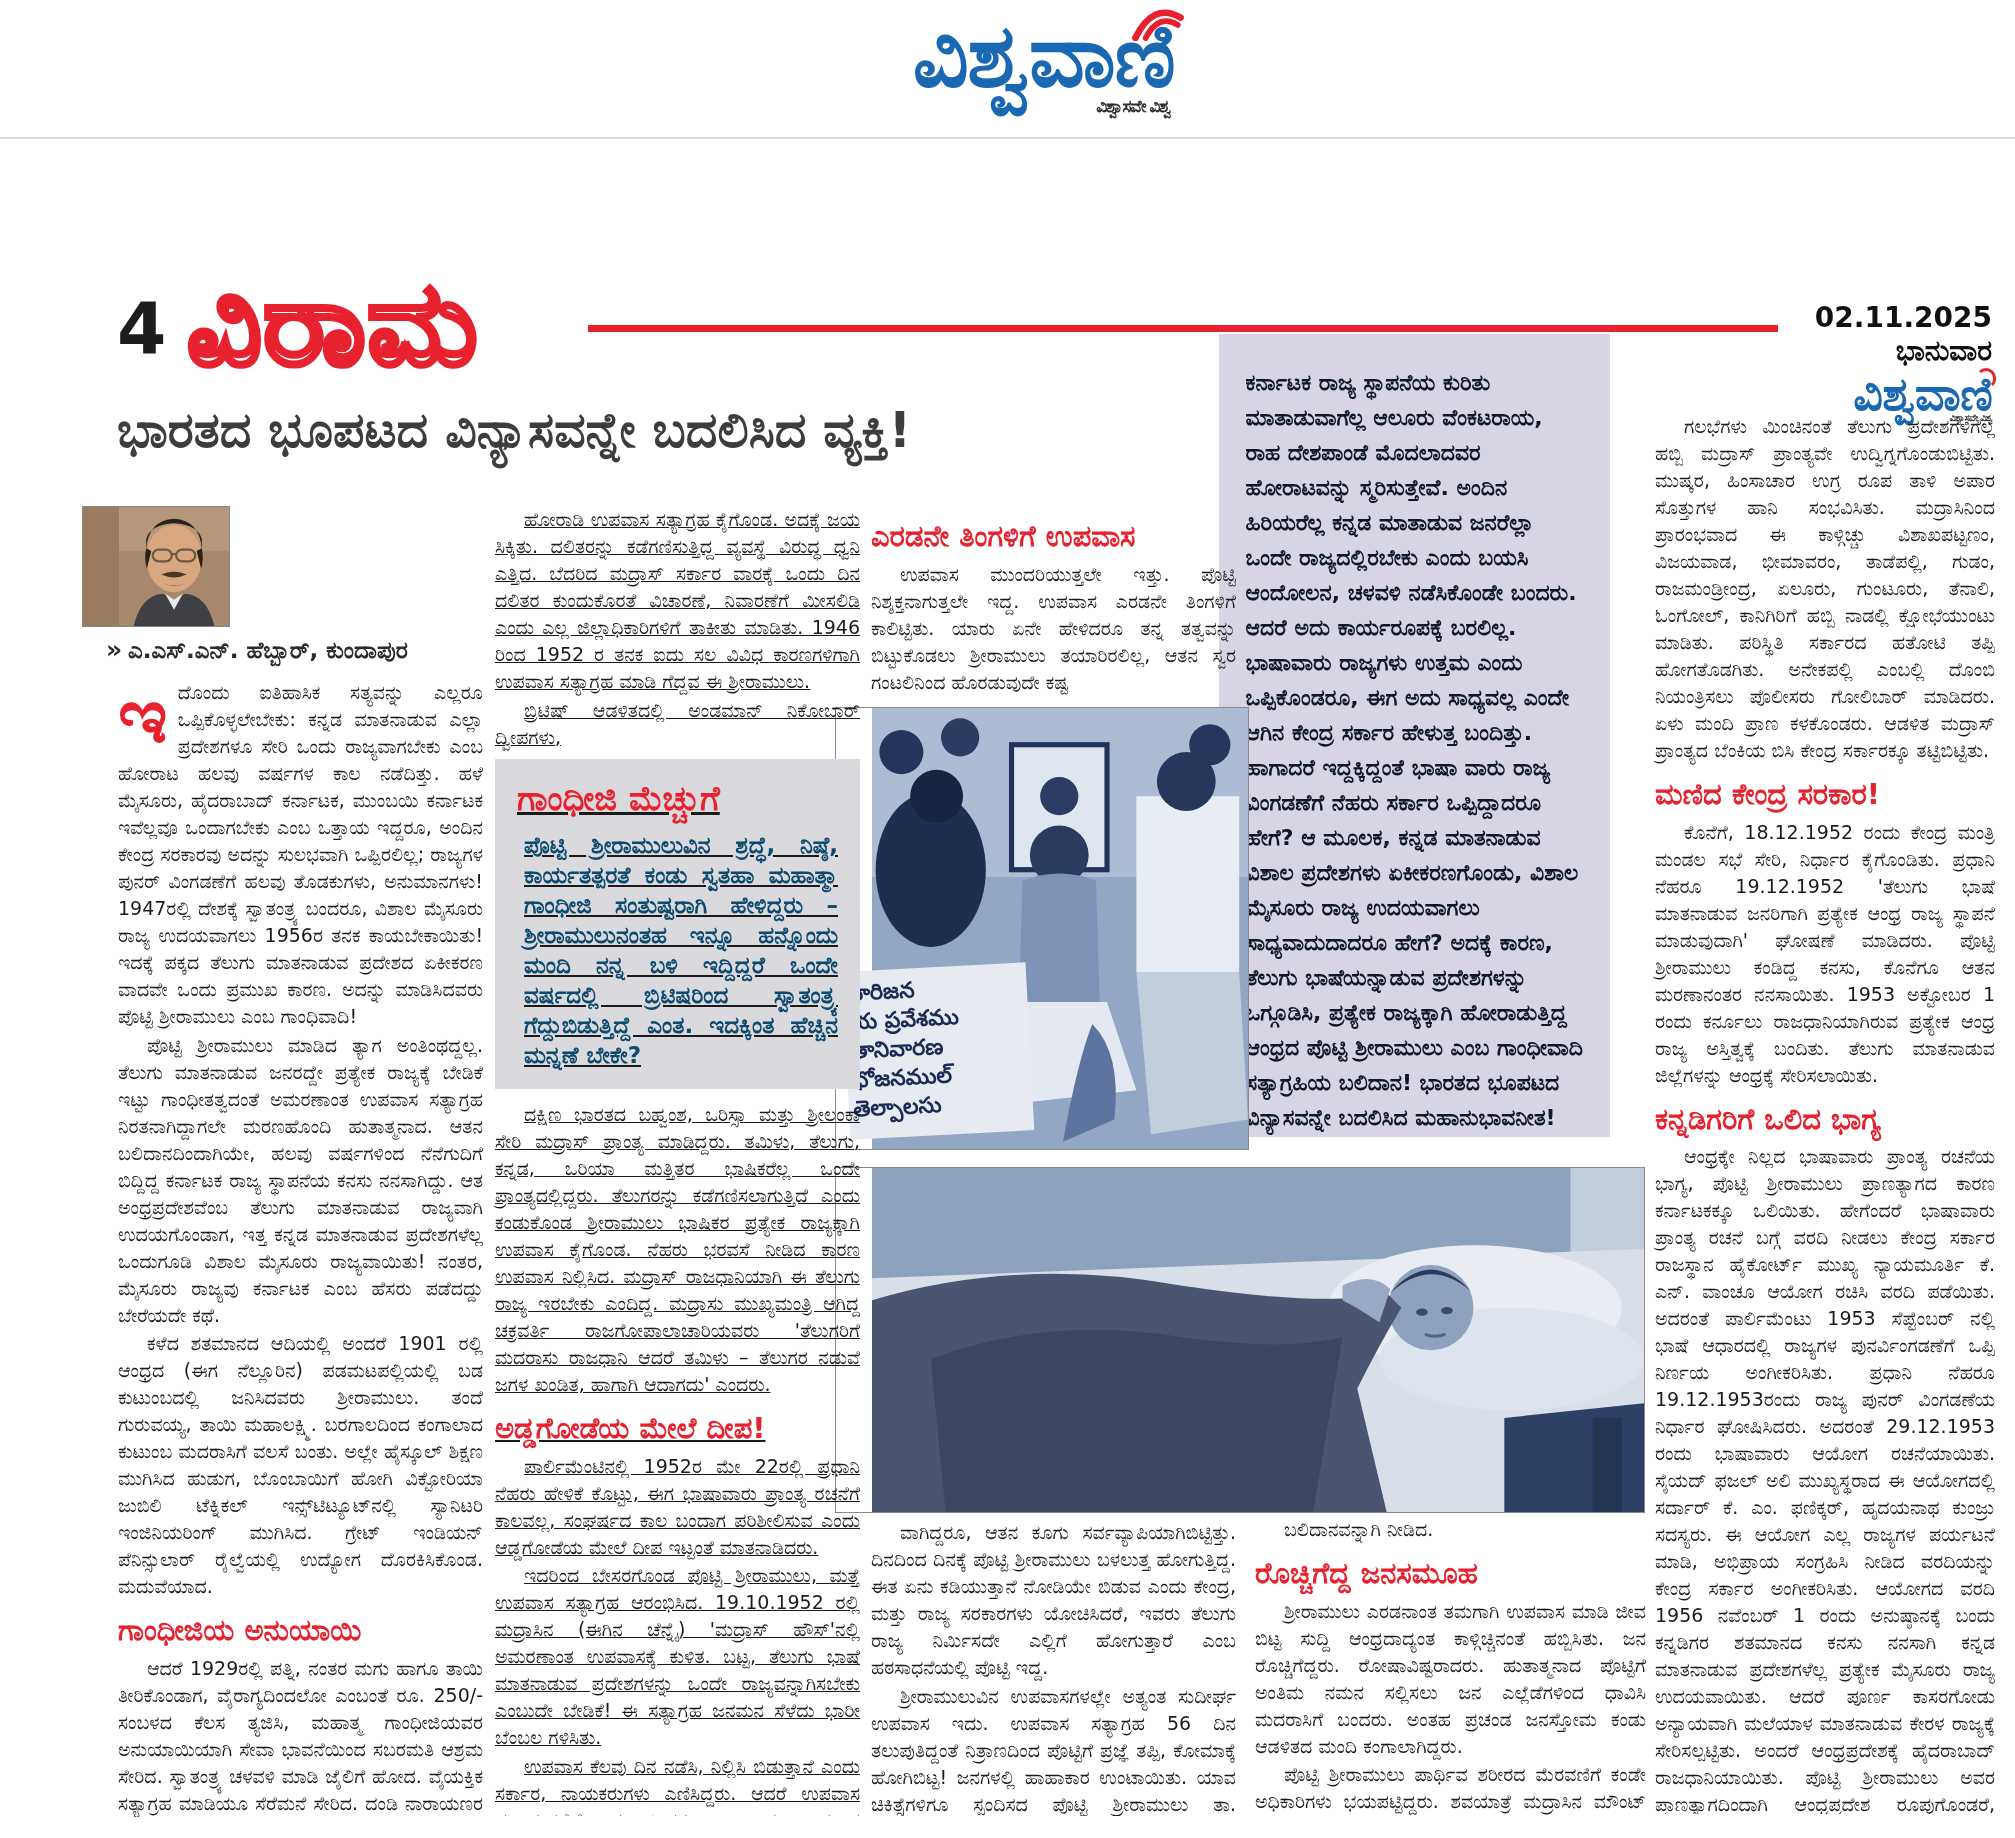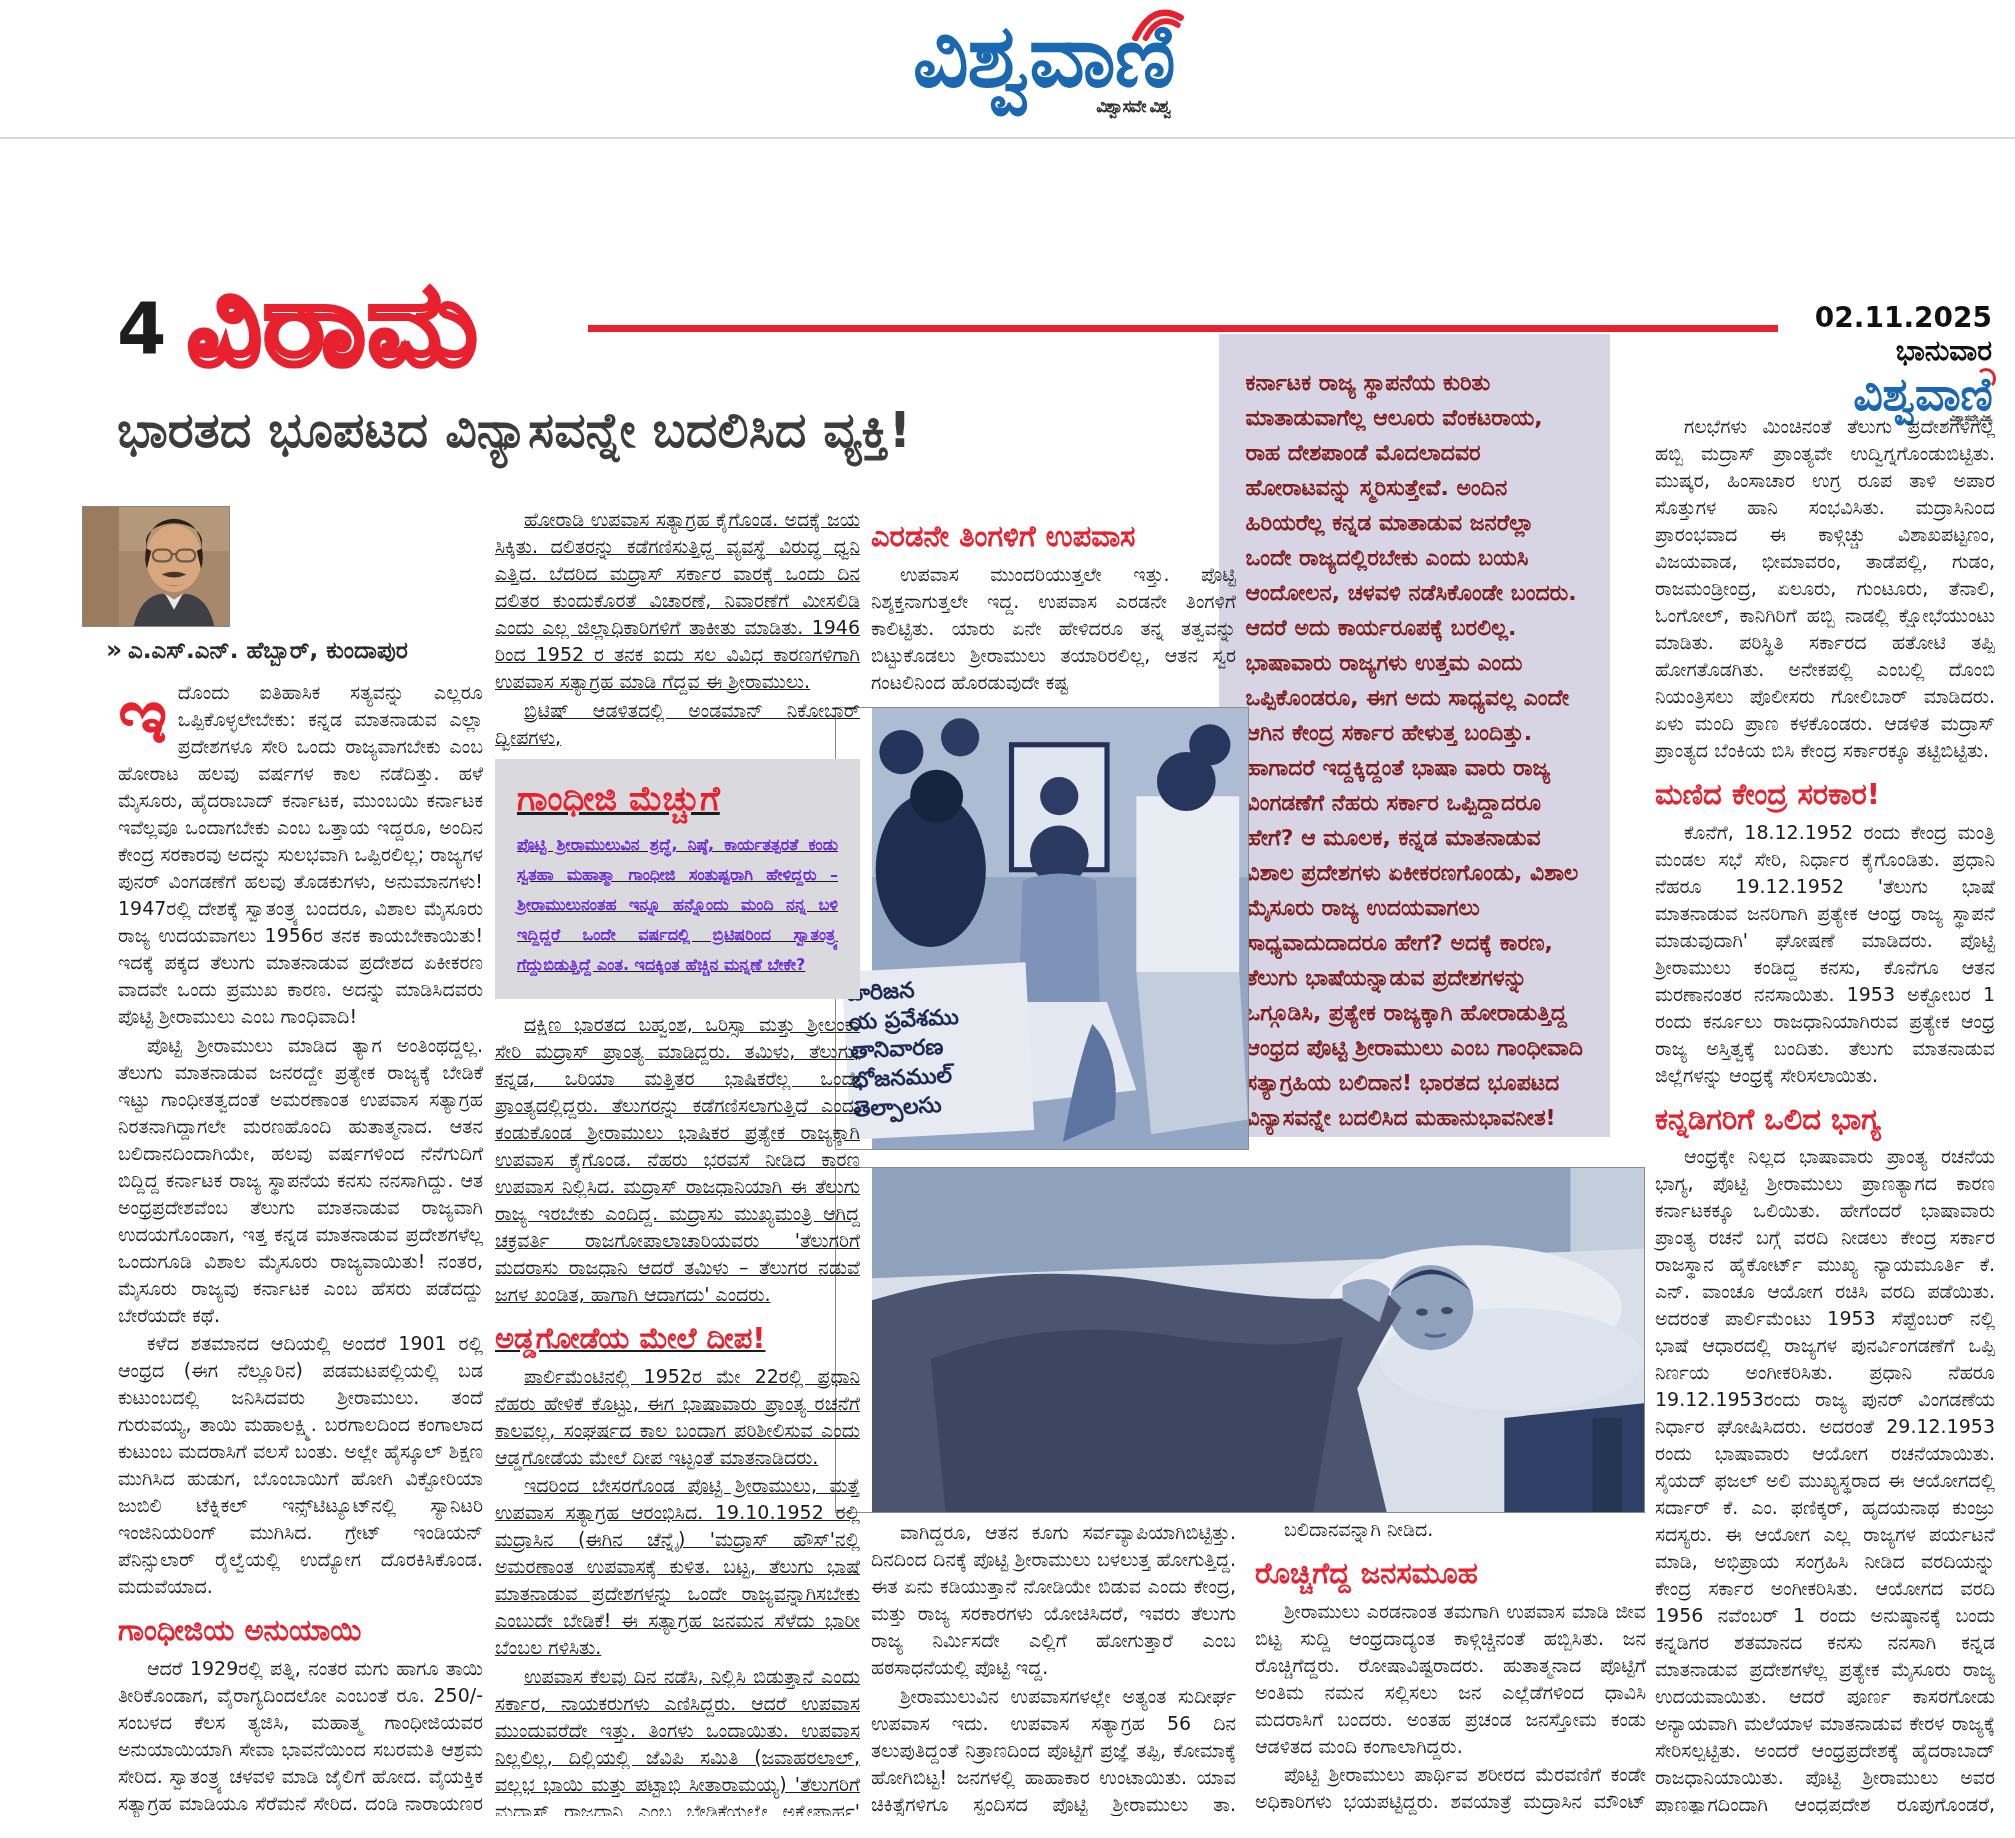--- a/index.html
+++ b/index.html
@@ -54,27 +54,27 @@
   #col2{left:459px;top:506px;width:365px;height:1310px;text-decoration:underline;}
   #col3a{left:835px;top:506px;width:365px;height:197px;}
   #col3b{left:835px;top:1519px;width:365px;height:297px;}
   #col4b{left:1219px;top:1516px;width:391px;height:300px;}
   #col5{left:1619px;top:413px;width:340px;height:1401px;}
 
   
   .gandhi-box{background:#dadade;padding:20.6px 22px 19px;margin:8.8px 0 11.8px;}
   .gandhi-box .gb-title{font-size:34px;font-weight:800;color:#e8212e;line-height:1.1;
                         margin:0 0 13.2px;text-align:left;}
-  .gandhi-box .gb-body{font-size:16px;line-height:30px;font-weight:700;color:#6d28d9;
-                       text-align:justify;}
+  .gandhi-box .gb-body{font-size:23px;line-height:30px;font-weight:700;color:#0c4a6e;
+                       text-align:justify;margin-left:7px;}
 
   
   .pull-quote{left:1219px;top:334px;width:391px;height:803px;background:#d7d5e3;
               padding:31px 26.5px;box-sizing:border-box;font-size:22px;line-height:35px;
-              font-weight:700;color:#7f1d1d;text-align:left;}
+              font-weight:700;color:#0f172a;text-align:left;}
 
   
   .photo{border:0.7px solid #8a8a8a;overflow:hidden;}
   #photo1{left:835px;top:707px;width:376px;height:441px;}
   #photo2{left:835px;top:1167px;width:772px;height:344px;}
   .placard{position:absolute;left:10.3px;top:259px;width:184px;height:168px;background:#e7eaf1;
            transform:rotate(-3deg);padding:7.4px 4.4px;box-sizing:border-box;
            color:#1c2b55;font-size:22px;line-height:29px;font-weight:700;text-align:left;}
   .placard .blk{margin:0;}
 </style>

